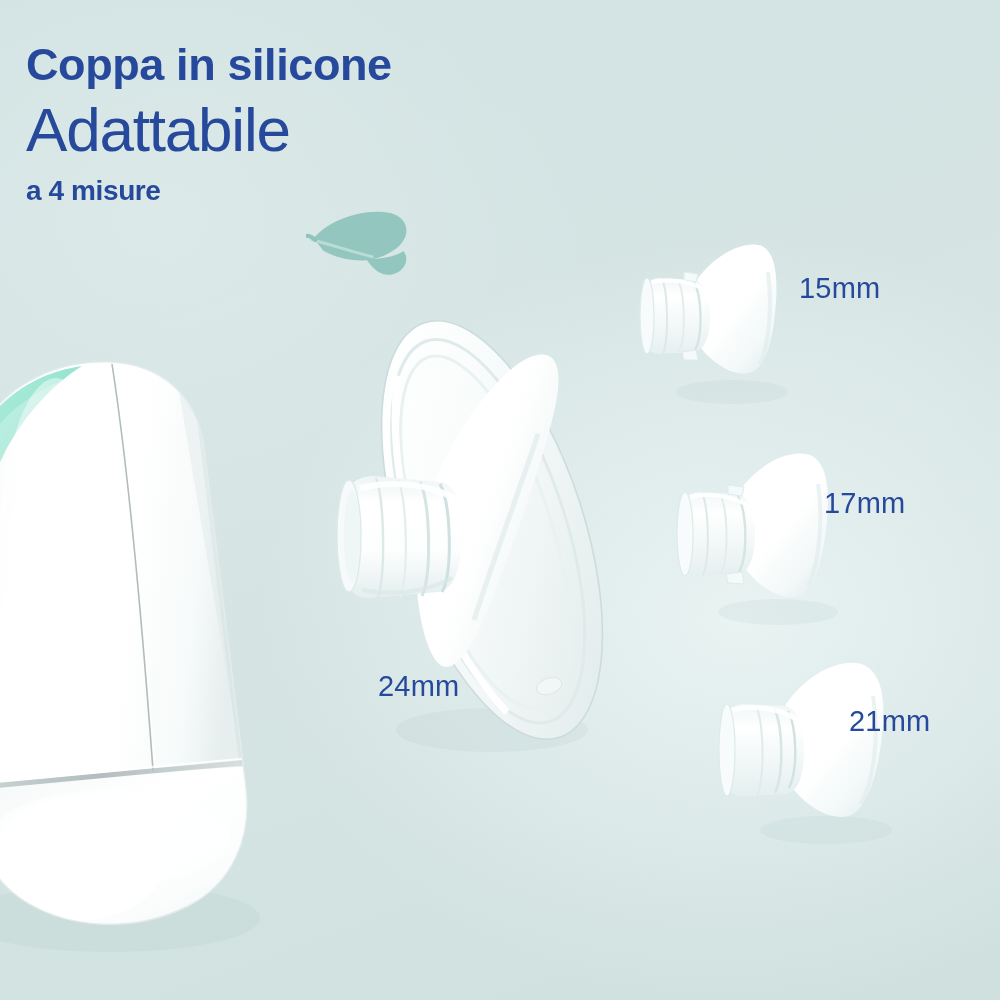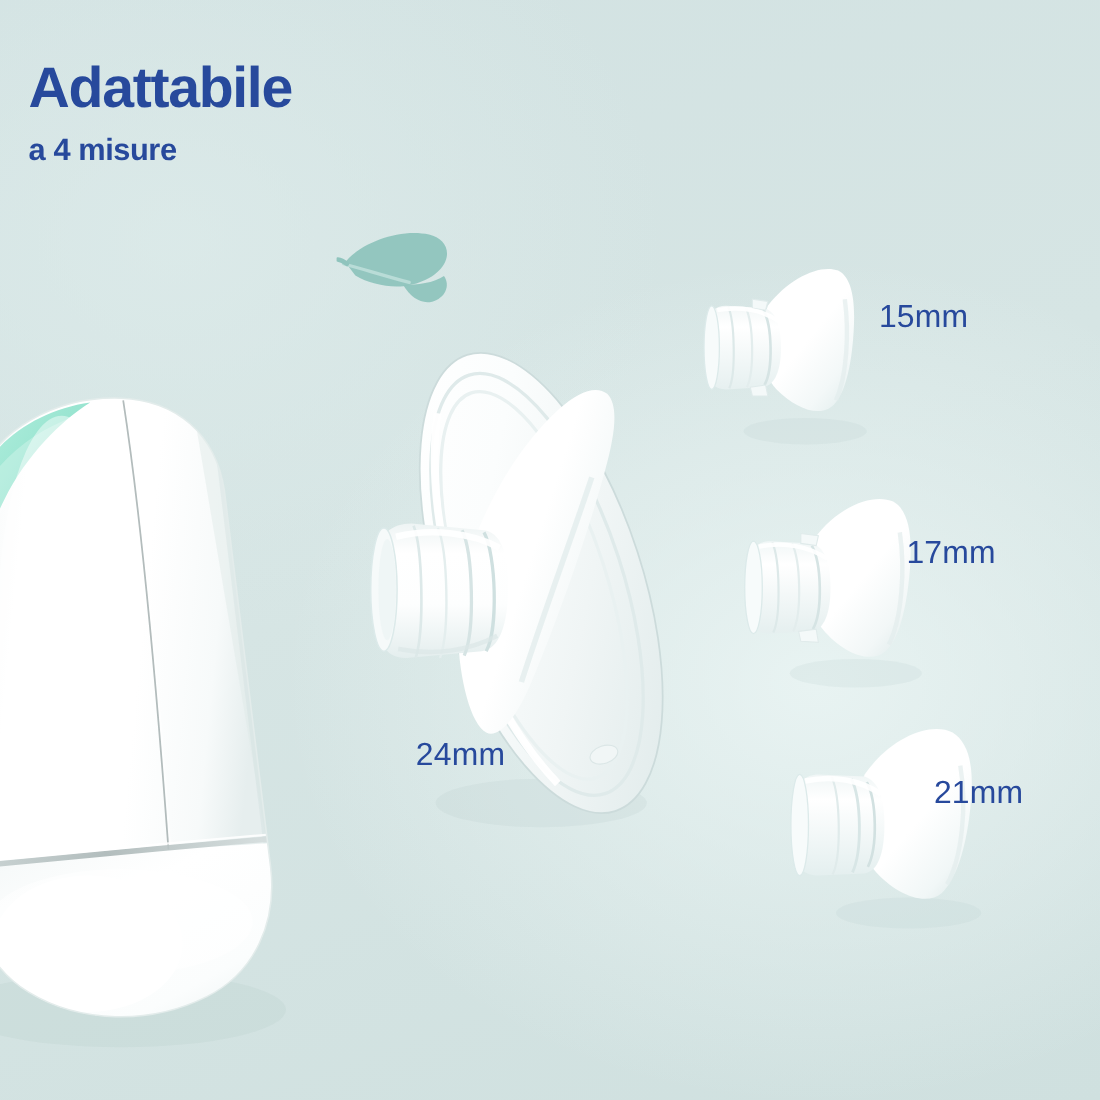--- a/index.html
+++ b/index.html
@@ -35,22 +35,22 @@
     line-height: 1.0;
     user-select: none;
   }
   .hl-1 {
     font-size: 45px;
     font-weight: 700;
     letter-spacing: -0.4px;
     white-space: nowrap;
   }
   .hl-2 {
-    font-size: 52px;
-    font-weight: 700;
+    font-size: 62px;
+    font-weight: 400;
     letter-spacing: -1.2px;
     margin-top: 12px;
     white-space: nowrap;
   }
   .hl-3 {
     font-size: 28px;
     font-weight: 700;
     letter-spacing: -0.4px;
     margin-top: 16px;
     white-space: nowrap;
@@ -89,20 +89,21 @@
   #ins21-art  { left: 706px;  top: 648px;  width: 200px; height: 200px; }
 </style>
 </head>
 <body>
 
 <div id="stage">
 
   <div class="bg-wash"></div>
 
   <div class="headline">
+    <div class="hl-1">Coppa in silicone</div>
     <div class="hl-2">Adattabile</div>
     <div class="hl-3">a 4 misure</div>
   </div>
 
   <svg class="feather" viewBox="0 0 120 86">
     <g transform="rotate(-14 60 43)">
       <path d="M12 20 C30 6, 68 2, 92 14 C104 20, 108 32, 100 42
                C92 52, 74 56, 58 54 C44 52, 28 44, 18 34 Z" fill="#8fc4bd" opacity="0.95"></path>
       <path d="M58 53 C70 56, 86 58, 96 54 C100 64, 92 74, 80 74
                C70 74, 62 66, 58 53 Z" fill="#8fc4bd" opacity="0.95"></path>

